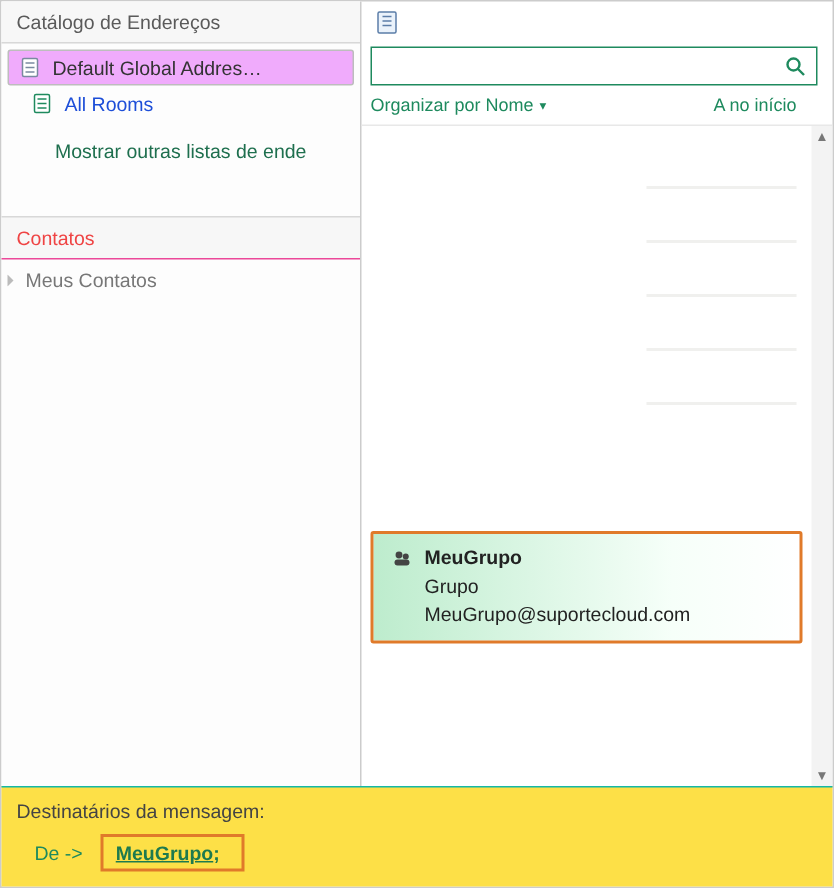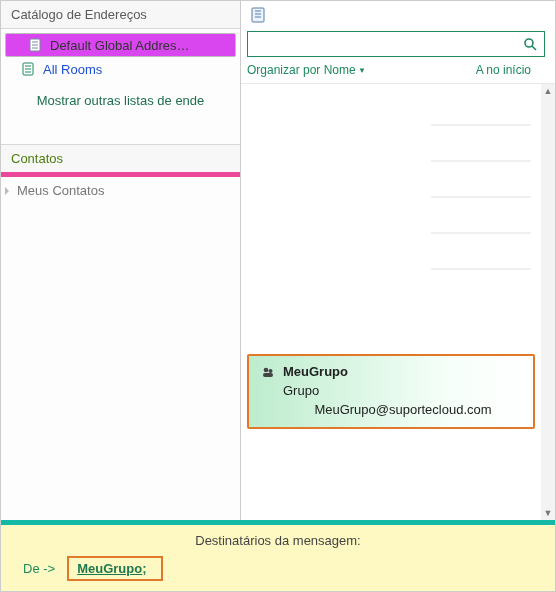--- a/index.html
+++ b/index.html
@@ -47,25 +47,25 @@
     align-items: center;
     gap: 6px;
     padding: 4px 20px;
     cursor: pointer;
     color: #1d4ed8;
     white-space: nowrap;
     overflow: hidden;
     text-overflow: ellipsis;
   }
   .sidebar-item.selected {
-    background: #d946ef;
+    background: #f0abfc;
     color: #333;
     border: 1px solid #bdbdbd;
     margin: 0 4px;
-    padding: 3px 22px;
+    padding: 3px 7px;
     border-radius: 2px;
   }
   .sidebar-item .icon {
     width: 16px;
     height: 16px;
     flex: 0 0 16px;
     display: inline-flex;
     align-items: center;
     justify-content: center;
   }
@@ -73,24 +73,24 @@
     padding: 8px 10px 6px;
     color: #1e6f4e;
     cursor: pointer;
     white-space: nowrap;
     overflow: hidden;
     text-align: center;
   }
   .sidebar-section-header {
     padding: 6px 10px;
     border-top: 1px solid #d8d8d8;
-    border-bottom: 5px solid #ec4899;
+    border-bottom: 1px solid #ec4899;
     background: #f7f7f7;
     margin-top: 30px;
-    color: #4d7c0f;
+    color: #ef4444;
   }
   .sidebar-sub {
     display: flex;
     align-items: center;
     gap: 4px;
     padding: 6px 2px;
     color: #777;
     cursor: pointer;
   }
   .sidebar-sub .chev {
@@ -204,28 +204,26 @@
     width:14px; height:14px;
     display:inline-flex; align-items:center; justify-content:center;
   }
   .result-card .sub {
     padding-left: 22px;
     margin-top: 4px;
   }
   .result-card .email {
     padding-left: 22px;
     margin-top: 4px;
-    text-align: center;
   }
 
   .bottom {
-    border-top: 5px solid #14b8a6;
+    border-top: 1px solid #14b8a6;
     padding: 8px 10px 10px 10px;
-    background: #fef9c3;
-    text-align: center;
+    background: #fde047;
   }
   .bottom-label {
     color: #444;
     margin-bottom: 8px;
   }
   .recipients-row {
     display: flex;
     align-items: center;
     gap: 12px;
   }

